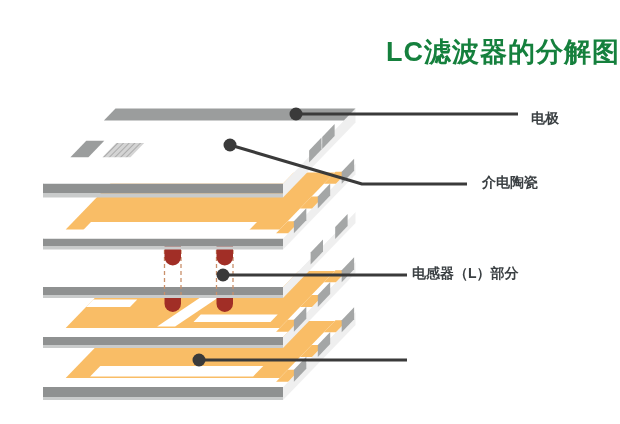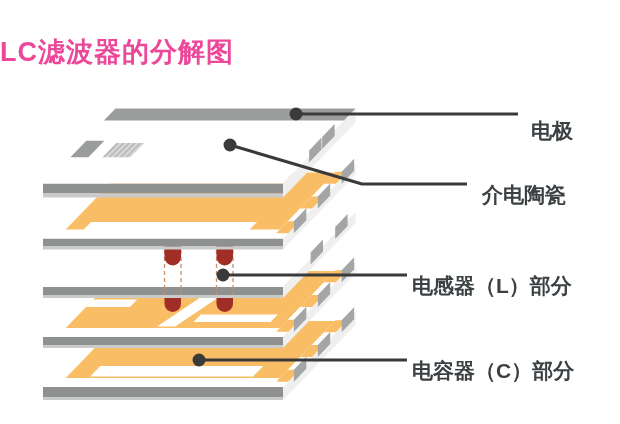--- a/index.html
+++ b/index.html
@@ -1,26 +1,26 @@
 <!DOCTYPE html>
 <html><head>
 <meta charset="utf-8">
 <style>
   html,body{margin:0;padding:0;}
   #stage{
     position:relative;width:620px;height:424px;background:#ffffff;overflow:hidden;
     font-family:"Liberation Sans","DejaVu Sans",sans-serif;
   }
   .title{
-    position:absolute;top:34px;left:0;width:620px;text-align:left;
-    font-size:27px;font-weight:bold;color:#ec4899;letter-spacing:1px;white-space:nowrap;
+    position:absolute;top:34px;left:0;width:620px;text-align:right;
+    font-size:27px;font-weight:bold;color:#15803d;letter-spacing:1px;white-space:nowrap;
   }
   .callout-label{
-    position:absolute;font-size:21px;font-weight:bold;color:#3B4043;
-    line-height:26px;white-space:nowrap;margin-top:13px;
+    position:absolute;font-size:14px;font-weight:bold;color:#3B4043;
+    line-height:26px;white-space:nowrap;
   }
   #lbl-electrode{left:531px;top:105px;}
   #lbl-dielectric{left:482px;top:169px;}
   #lbl-inductor{left:412px;top:260px;}
   #lbl-capacitor{left:412px;top:345px;}
   svg{position:absolute;left:0;top:0;}
 </style>
 </head>
 <body>
 
@@ -131,14 +131,13 @@
       <circle cx="223" cy="275" r="6.5"></circle>
       <circle cx="199" cy="360" r="6.5"></circle>
     </g>
   </svg>
 
   <div class="title">LC滤波器的分解图</div>
 
   <div class="callout-label" id="lbl-electrode">电极</div>
   <div class="callout-label" id="lbl-inductor">电感器（L）部分</div>
   <div class="callout-label" id="lbl-dielectric">介电陶瓷</div>
-  <div class="callout-label" id="lbl-capacitor">电容器（C）部分</div>
 </div>
 
 </body></html>

